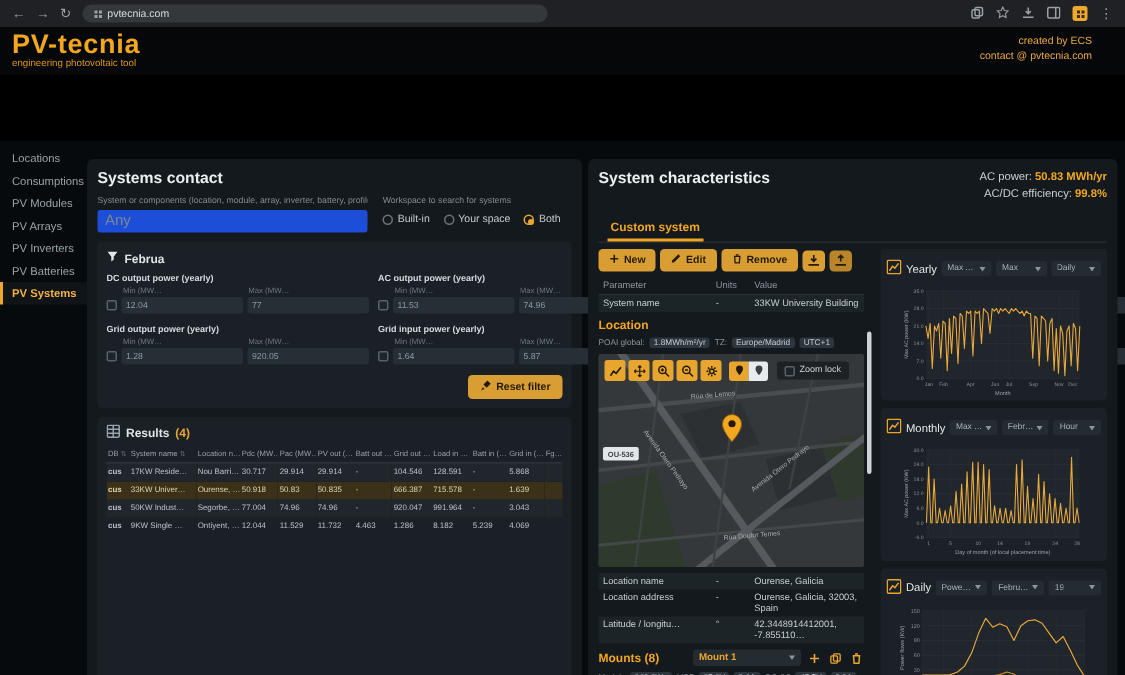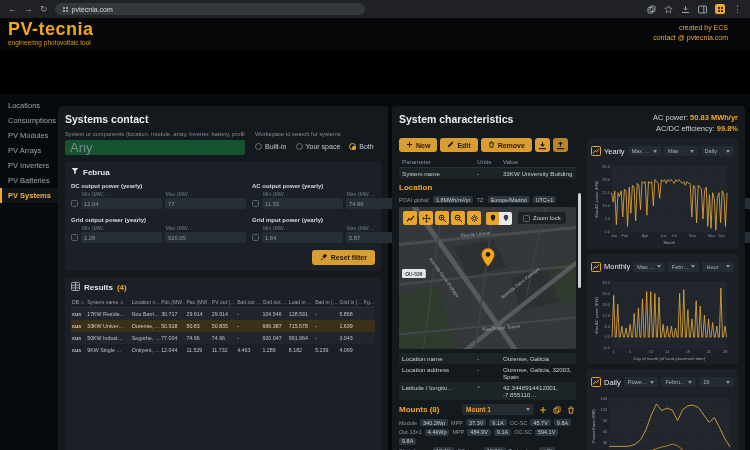--- a/index.html
+++ b/index.html
@@ -35,21 +35,21 @@
   .content { flex:1; display:flex; gap:4px; padding:12px 5px 7px 0; min-width:0; }
   .panel { background:#14191e; border-radius:4px; padding:7px; display:flex; flex-direction:column; min-width:0; }
   .panel-title { font-size:10.5px; font-weight:bold; color:#e9eef1; }
 
   
   .finder { width:330px; flex:none; gap:6px; }
   .search-row { display:flex; gap:10px; }
   .search-col { display:flex; flex-direction:column; gap:3px; width:57%; }
   .ws-col { display:flex; flex-direction:column; gap:6px; flex:1; }
   .tiny-label { font-size:5.8px; color:#828d95; white-space:nowrap; overflow:hidden; }
-  .search-input { height:15px; background:#14532d; border:none; border-radius:2px; color:#a9b2ba; font-size:13px; padding:4px 5px; outline:none; width:100%; }
+  .search-input { height:15px; background:#1d4ed8; border:none; border-radius:2px; color:#a9b2ba; font-size:10px; padding:4px 5px; outline:none; width:100%; }
   .search-input::placeholder { color:#7d8890; }
   .radio-row { display:flex; gap:9px; align-items:center; }
   .radio-opt { display:flex; align-items:center; gap:3px; font-size:7px; color:#c3cbd1; }
   .radio { width:7px; height:7px; border:1px solid #6b747c; border-radius:50%; position:relative; flex:none; }
   .radio.on { border-color:#eda52f; }
   .radio.on::after { content:""; position:absolute; left:1.5px; top:1.5px; width:4px; height:4px; border-radius:50%; background:#eda52f; }
 
   .card { background:#1a2025; border-radius:3px; padding:6px; }
   .card-head { display:flex; align-items:center; gap:4px; font-size:8px; font-weight:bold; color:#dfe5e9; }
   .filter-grid { display:grid; grid-template-columns:repeat(4,1fr); gap:8px 6px; margin-top:6px; }
@@ -447,20 +447,23 @@
       </section>
 
       <section class="panel chars">
         <div class="chars-head">
           <div class="panel-title">System characteristics</div>
           <div class="kpis">
             <div><span>AC power:</span> <b>50.83 MWh/yr</b></div>
             <div><span>AC/DC efficiency:</span> <b>99.8%</b></div>
           </div>
         </div>
+        <div class="tab-row">
+          <span class="tab">Custom system</span>
+        </div>
 
         <div class="chars-body">
 
           <div class="left-col">
             <div class="vthumb"></div>
 
             <div class="btn-row">
               <button class="sm-btn">
                 <span><svg width="7" height="7" viewBox="0 0 8 8">
                       <path d="M4 1v6M1 4h6" stroke="#241a05" stroke-width="1.2"></path>

